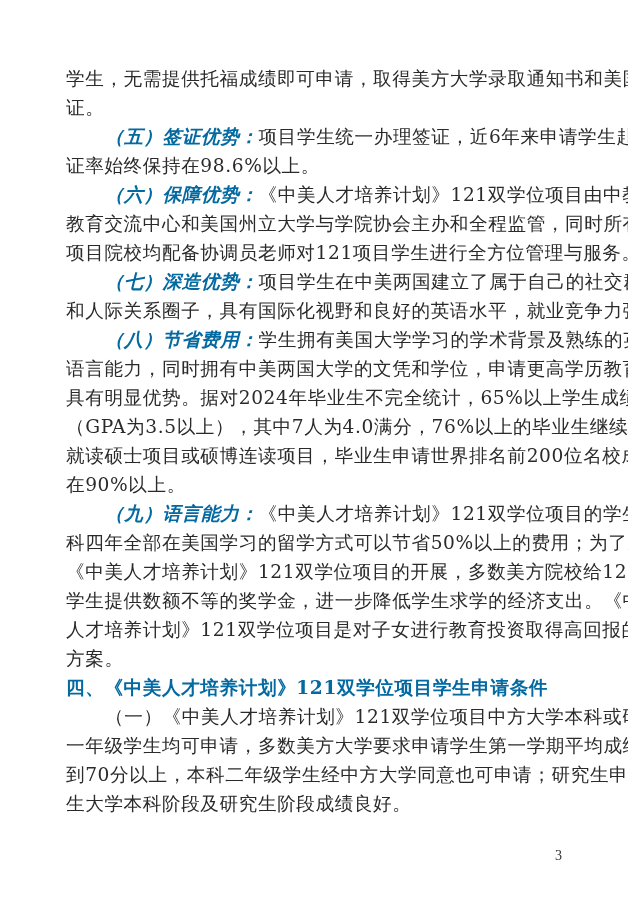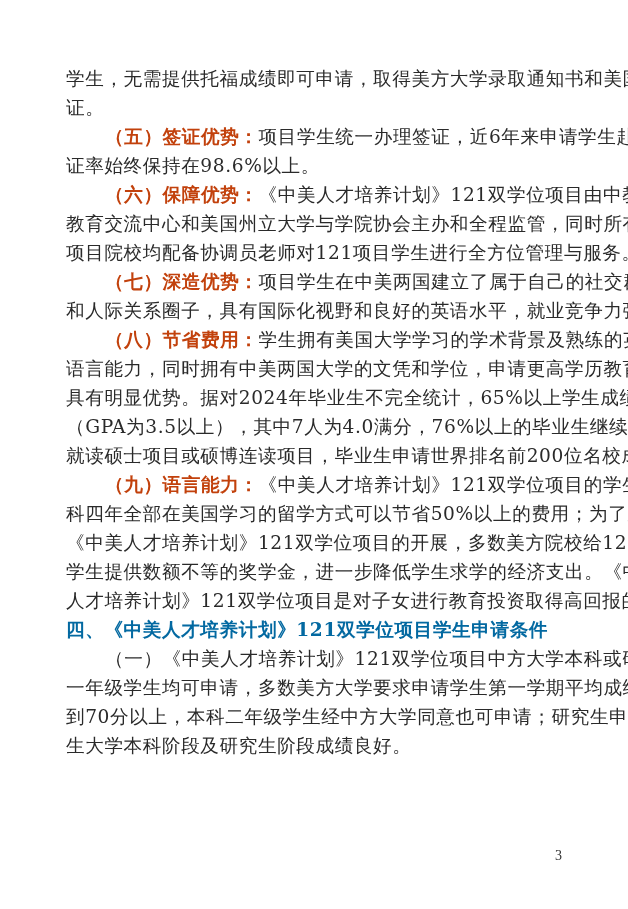--- a/index.html
+++ b/index.html
@@ -22,21 +22,21 @@
       width: 498px;
     }
     .line {
       height: 29px;
       line-height: 29px;
       font-size: 18.6px;
       white-space: nowrap;
       letter-spacing: 0.6px;
     }
     .indent { padding-left: 39px; }
-    .b { font-weight: bold; color: #c2410c; }
+    .b { font-weight: bold; color: #0369a1; font-style: italic; }
     .heading { font-weight: bold; color: #0369a1; }
     .page-number {
       position: absolute;
       left: 555px;
       top: 848px;
       font-size: 14px;
       font-family: "Liberation Serif", serif;
       color: #333;
     }
   </style>
@@ -73,30 +73,32 @@
   </div>
 
   <div>
     <div class="line indent">
       <span class="b">（八）节省费用：</span><span>学生拥有美国大学学习的学术背景及熟练的英语</span>
     </div>
     <div class="line">语言能力，同时拥有中美两国大学的文凭和学位，申请更高学历教育时</div>
     <div class="line">具有明显优势。据对2024年毕业生不完全统计，65%以上学生成绩优异</div>
     <div class="line">（GPA为3.5以上），其中7人为4.0满分，76%以上的毕业生继续深造，</div>
     <div class="line">就读硕士项目或硕博连读项目，毕业生申请世界排名前200位名校成功率</div>
+    <div class="line">在90%以上。</div>
   </div>
 
   <div>
     <div class="line indent">
       <span class="b">（九）语言能力：</span><span>《中美人才培养计划》121双学位项目的学生比本</span>
     </div>
     <div class="line">科四年全部在美国学习的留学方式可以节省50%以上的费用；为了支持</div>
     <div class="line">《中美人才培养计划》121双学位项目的开展，多数美方院校给121项目</div>
     <div class="line">学生提供数额不等的奖学金，进一步降低学生求学的经济支出。《中美</div>
     <div class="line">人才培养计划》121双学位项目是对子女进行教育投资取得高回报的优选</div>
+    <div class="line">方案。</div>
   </div>
 
   <div class="line heading">四、《中美人才培养计划》121双学位项目学生申请条件</div>
 
   <div>
     <div class="line indent">（一）《中美人才培养计划》121双学位项目中方大学本科或研究生</div>
     <div class="line">一年级学生均可申请，多数美方大学要求申请学生第一学期平均成绩达</div>
     <div class="line">到70分以上，本科二年级学生经中方大学同意也可申请；研究生申请学</div>
     <div class="line">生大学本科阶段及研究生阶段成绩良好。</div>
   </div>

